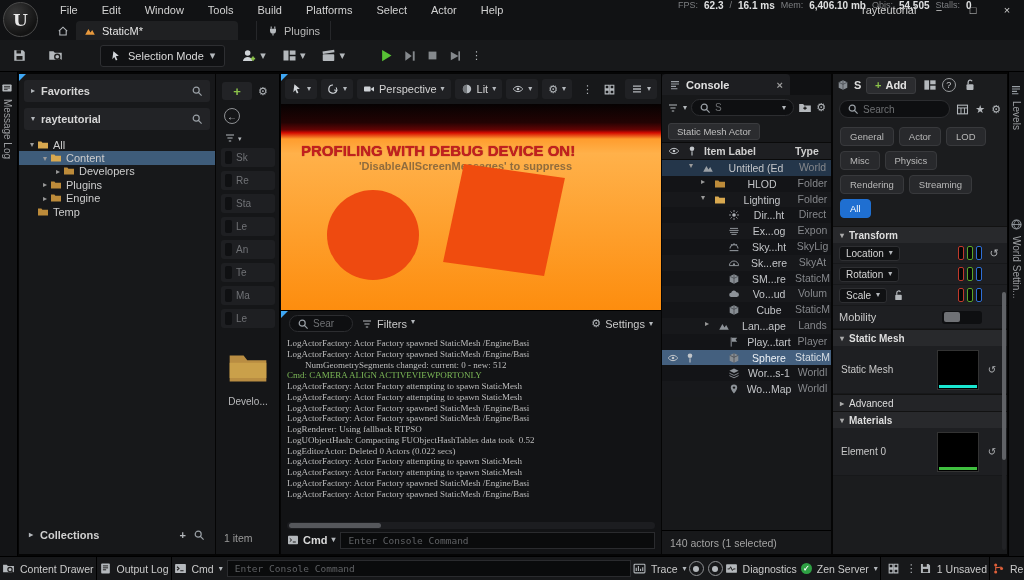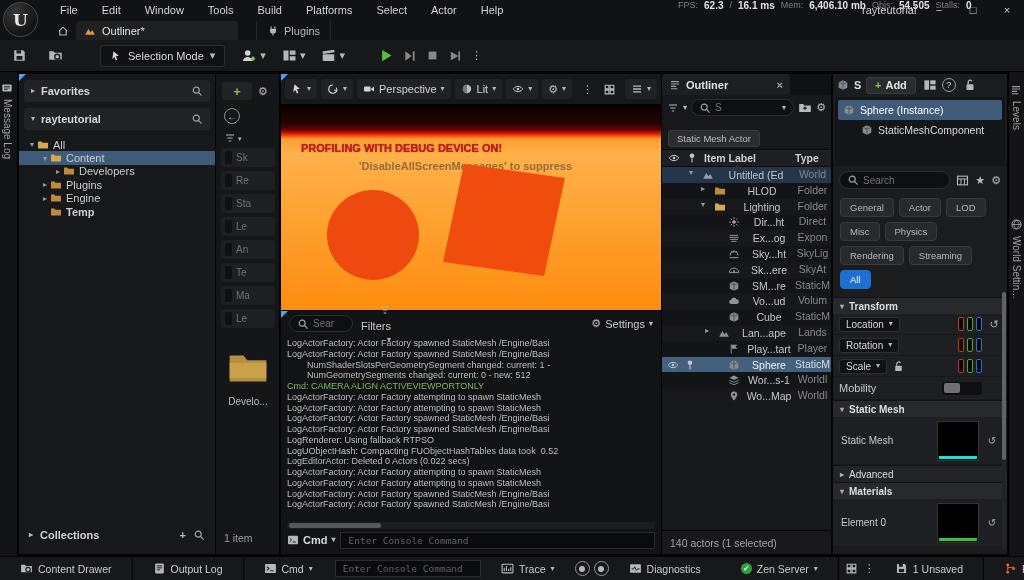--- a/index.html
+++ b/index.html
@@ -58,49 +58,49 @@
   .cc-item .notch { width:7px; height:13px; background:#0f1012; border-radius:2px; flex:none; }
   #cc-folder { margin:18px 0 0 8px; width:48px; text-align:center; }
   #cc-folder .cap { color:#b9babc; font-size:10px; margin-top:4px; }
   #cc-count { position:absolute; left:8px; bottom:10px; color:#9a9a9a; font-size:10.5px; }
   
   #center { position:absolute; left:281px; top:74px; width:380px; height:480px; display:flex; flex-direction:column; background:#141517; }
   #vp-toolbar { height:30px; background:#17181a; display:flex; align-items:center; gap:4px; padding:0 4px; position:relative; }
   .vp-btn { height:20px; background:#202124; border-radius:3px; display:flex; align-items:center; gap:4px; padding:0 6px; color:#d4d4d4; }
   .vp-corner { position:absolute; left:0; top:0; width:0; height:0; border-top:7px solid #3fa7f4; border-right:7px solid transparent; z-index:3; }
   #scene { position:relative; height:206px; overflow:hidden; background:linear-gradient(#060202 0%, #230303 9%, #620404 12.5%, #d40b00 14%, #ff9d2e 17%, #ffb14a 24%, #fd8d0e 100%); }
-  #vp-warn1 { position:absolute; left:20px; top:38px; color:#c41f1f; font-weight:bold; font-size:11px; text-shadow:0 0 1px #7a1010; }
+  #vp-warn1 { position:absolute; left:20px; top:38px; color:#c41f1f; font-weight:bold; font-size:15px; text-shadow:0 0 1px #7a1010; }
   #vp-warn2 { position:absolute; left:78px; top:56px; color:rgba(125,96,60,.85); font-weight:bold; font-size:11px; }
   #vp-sphere { position:absolute; left:46px; top:86px; width:92px; height:90px; border-radius:50%; background:#ee4a10; }
   #vp-cube { position:absolute; left:172px; top:66px; width:102px; height:100px; background:#f04c0e; transform:rotate(8deg) skewX(-4deg); }
   #logpanel { flex:1; background:#121315; display:flex; flex-direction:column; position:relative; border-top:1px solid #000; }
   #log-head { height:25px; display:flex; align-items:center; gap:8px; padding:0 8px; }
   .search-pill { height:17px; background:#0e0f11; border:1px solid #2c2d30; border-radius:9px; display:flex; align-items:center; gap:4px; padding:0 7px; }
   .search-pill input { background:transparent; color:#8a8c8f; font-size:10px; width:100%; }
   .search-pill input::placeholder { color:#6f7174; }
   #log-search { width:64px; }
-  #log-filters { display:flex; align-items:flex-end; gap:4px; color:#c9c9c9;flex-direction:column; }
+  #log-filters { display:flex; align-items:flex-start; gap:4px; color:#c9c9c9; }
   #log-settings { margin-left:auto; display:flex; align-items:center; gap:4px; color:#c9c9c9; }
-  #log-lines { flex:1; overflow:hidden; padding:2px 0 0 6px; font-family:Liberation Sans, sans-serif; font-size:9px; line-height:10.75px; color:#bdbdbd; }
+  #log-lines { flex:1; overflow:hidden; padding:2px 0 0 6px; font-family:Liberation Serif, serif; font-size:9px; line-height:10.75px; color:#bdbdbd; }
   .log-line { white-space:pre; }
   .log-line.cmd { color:#7cb857; }
   #log-hscroll { height:7px; margin:1px 6px; background:#1c1d20; border-radius:4px; position:relative; }
   #log-hthumb { position:absolute; left:2px; top:1px; width:92px; height:5px; background:#55575b; border-radius:3px; }
   #log-cmdrow { height:24px; display:flex; align-items:center; gap:5px; padding:0 6px 4px 6px; }
   #log-cmdrow .cmdlbl { color:#dadada; font-weight:bold; display:flex; align-items:center; gap:4px; }
   .console-input { flex:1; height:17px; background:#0a0b0c; border:1px solid #2a2b2e; color:#9a9a9a; font-family:"DejaVu Sans Mono", monospace; font-size:9.5px; padding:0 7px; }
   .console-input::placeholder { color:#5f6164; }
   
   #outliner { position:absolute; left:662px; top:74px; width:169px; height:480px; background:#17181a; display:flex; flex-direction:column; }
   #ol-tabrow { height:21px; background:#101113; display:flex; }
   #ol-tab { width:128px; background:#1d1e21; border-radius:4px 4px 0 0; display:flex; align-items:center; gap:5px; padding:0 7px; color:#e0e0e0; font-weight:bold; }
   #ol-tab .x { margin-left:auto; color:#9c9c9c; }
   #ol-filterrow { height:25px; display:flex; align-items:center; gap:4px; padding:0 5px; }
   #ol-search { flex:1; min-width:0; border-radius:9px; }
-  #ol-chiprow { height:22px; display:flex; align-items:center; padding:0 6px;margin-top:7px; }
+  #ol-chiprow { height:22px; display:flex; align-items:center; padding:0 6px; }
   #ol-chip { background:#2b2c2f; border:1px solid #3a3b3e; border-radius:3px; color:#bfbfbf; font-size:9.5px; padding:2px 8px; }
   #ol-colhead { height:18px; background:#1e1f22; border-top:1px solid #0a0a0a; border-bottom:1px solid #0a0a0a; position:relative; color:#cfcfcf; font-weight:bold; font-size:10.5px; }
   #ol-colhead .ci { position:absolute; top:2px; }
   #ol-rows { flex:1; overflow:hidden; }
   .olrow { position:relative; height:15.8px; font-size:10.5px; color:#c3c5c8; }
   .olrow:nth-child(odd) { background:#17181b; } .olrow:nth-child(even) { background:#131417; }
   .olrow.hl { background:#24364a; }
   .olrow.sel { background:#44607f; color:#eef2f6; }
   .olrow .arrow { position:absolute; top:1px; font-size:8px; color:#9a9a9a; }
   .olrow .oic { position:absolute; top:2px; }
@@ -135,21 +135,21 @@
   .rst { width:14px; text-align:center; color:#aeb0b3; }
   #mob-toggle { margin-left:auto; width:40px; height:13px; background:#0e0f11; border-radius:3px; position:relative; }
   #mob-toggle .knob { position:absolute; left:2px; top:1.5px; width:16px; height:10px; background:#6f7175; border-radius:2px; }
   .thumb-row { height:48px; background:#1e1f22; border-bottom:1px solid #17181a; display:flex; align-items:center; padding:0 8px; gap:6px; color:#c9c9c9; font-size:10px; }
   .thumb { width:42px; height:40px; background:#000; border:1px solid #333; margin-left:auto; position:relative; }
   .thumb .ul { position:absolute; left:1px; right:1px; bottom:1px; height:3px; }
   #dt-scroll { position:absolute; right:1px; top:218px; width:4px; height:258px; background:#222326; border-radius:2px; }
   #dt-scroll .th { position:absolute; top:0; width:4px; height:168px; background:#606266; border-radius:2px; }
   
   #statusbar { position:absolute; left:0; top:556px; width:1024px; height:24px; background:#17181a; border-top:1px solid #000; display:flex; align-items:center; font-size:10.5px; color:#cbcbcb; }
-  .sb-item { display:flex; align-items:center; gap:5px; padding:0 20px; height:24px; white-space:nowrap; }
+  .sb-item { display:flex; align-items:center; gap:5px; padding:0 2px; height:24px; white-space:nowrap; }
   .sb-sep { width:1px; height:24px; background:#000; }
   #sb-console { width:228px; margin-left:2px; }
   #sb-right { margin-left:auto; display:flex; align-items:center; height:24px; }
   .dotbtn { width:15px; height:15px; border:1px solid #8e9093; border-radius:50%; display:flex; align-items:center; justify-content:center; }
   .dotbtn .d { width:6px; height:6px; background:#b4b8bc; border-radius:50%; }
   #zen-dot { width:11px; height:11px; background:#2ea043; border-radius:50%; display:flex; align-items:center; justify-content:center; color:#fff; font-size:8px; font-weight:bold; }
   #sb-rev { overflow:hidden; width:34px; }
 </style>
 </head>
 <body>
@@ -196,21 +196,21 @@
             <path d="M1.8 6.2L6 2.2l4.2 4M2.8 5.4V10h6.4V5.4" fill="none" stroke="#b4b8bc" stroke-width="1.1"></path>
           </svg>
         </span>
       </div>
     <div id="level-tab">
       <span class="icn">
           <svg viewBox="0 0 12 12" width="12" height="12">
             <path d="M1.2 9.8L4.4 4l2.1 3.4L8.2 5l2.6 4.8z" fill="#e8993d"></path>
           </svg>
         </span>
-      <span>Outliner*</span>
+      <span>StaticM*</span>
     </div>
     <div id="plugins-tab">
       <span class="icn">
           <svg viewBox="0 0 12 12" width="12" height="12">
             <path d="M4.2 1.4v2.4M7.8 1.4v2.4" stroke="#b4b8bc" stroke-width="1.1"></path>
             <path d="M3 3.8h6v2a3 3 0 01-6 0z" fill="#b4b8bc"></path>
             <path d="M6 8.8v1.8" stroke="#b4b8bc" stroke-width="1.1"></path>
           </svg>
         </span>
       <span>Plugins</span>
@@ -374,21 +374,21 @@
         </div>
         <div class="tree-row" style="padding-left: 21px;">
           <span class="tree-arrow">▸</span>
           <span class="icn">
             <svg viewBox="0 0 12 12" width="12" height="12">
               <path d="M1 2.6h3.4l1 1.2H11v5.6H1z" fill="#bd8b3a"></path>
             </svg>
           </span>
           <span style="margin-left: 4px;">Engine</span>
         </div>
-        <div class="tree-row" style="padding-left: 21px; font-weight: bold;">
+        <div class="tree-row" style="padding-left: 8px;">
           <span class="tree-arrow"></span>
           <span class="icn">
             <svg viewBox="0 0 12 12" width="12" height="12">
               <path d="M1 2.6h3.4l1 1.2H11v5.6H1z" fill="#bd8b3a"></path>
             </svg>
           </span>
           <span style="margin-left: 4px;">Temp</span>
         </div>
       </div>
     <div id="collections">
@@ -562,21 +562,20 @@
         </div>
         <div id="log-settings">
           <span class="glyph">⚙</span>
           <span>Settings</span>
           <span class="glyph" style="font-size:8px;">▾</span>
         </div>
       </div>
       <div id="log-lines">
           <div class="log-line">LogActorFactory: Actor Factory spawned StaticMesh /Engine/Basi</div>
           <div class="log-line">LogActorFactory: Actor Factory spawned StaticMesh /Engine/Basi</div>
-          <div class="log-line">        NumShaderSlotsPerGeometrySegment changed: current: 1 -</div>
           <div class="log-line">        NumGeometrySegments changed: current: 0 - new: 512</div>
           <div class="log-line cmd">Cmd: CAMERA ALIGN ACTIVEVIEWPORTONLY</div>
           <div class="log-line">LogActorFactory: Actor Factory attempting to spawn StaticMesh</div>
           <div class="log-line">LogActorFactory: Actor Factory attempting to spawn StaticMesh</div>
           <div class="log-line">LogActorFactory: Actor Factory spawned StaticMesh /Engine/Basi</div>
           <div class="log-line">LogActorFactory: Actor Factory spawned StaticMesh /Engine/Basi</div>
           <div class="log-line">LogRenderer: Using fallback RTPSO</div>
           <div class="log-line">LogUObjectHash: Compacting FUObjectHashTables data took  0.52</div>
           <div class="log-line">LogEditorActor: Deleted 0 Actors (0.022 secs)</div>
           <div class="log-line">LogActorFactory: Actor Factory attempting to spawn StaticMesh</div>
@@ -604,21 +603,21 @@
   </div>
 
   <div id="outliner">
     <div id="ol-tabrow">
       <div id="ol-tab">
         <span class="icn">
             <svg viewBox="0 0 12 12" width="12" height="12">
               <path d="M2 2.6h8M2 5h8M2 7.4h5M2 9.8h6.4" stroke="#9aa0a6" stroke-width="1.1"></path>
             </svg>
           </span>
-        <span>Outliner</span>
+        <span>Console</span>
         <span class="x">×</span>
       </div>
     </div>
     <div id="ol-filterrow">
       <span class="icn">
           <svg viewBox="0 0 12 12" width="12" height="12">
             <path d="M2 3h8M3.4 6h5.2M4.8 9h2.4" stroke="#b4b8bc" stroke-width="1.2"></path>
           </svg>
         </span>
       <span class="glyph" style="font-size:8px;">▾</span>
@@ -811,40 +810,20 @@
             <rect x="6.2" y="6.6" width="4.6" height="3.4" fill="#b4b8bc"></rect>
           </svg>
         </span>
       <span id="dt-qmark">?</span>
       <span class="dt-hicon icn">
           <svg viewBox="0 0 12 12" width="14" height="14">
             <rect x="3" y="5.4" width="6" height="4.8" rx=".8" fill="#b4b8bc"></rect>
             <path d="M4.4 5.4V3.6a1.8 1.8 0 013.4-.8" fill="none" stroke="#b4b8bc" stroke-width="1.1"></path>
           </svg>
         </span>
-    </div>
-    <div id="dt-tree">
-      <div class="dt-node sel">
-        <span class="icn">
-            <svg viewBox="0 0 12 12" width="12" height="12">
-              <path d="M6 1.2l4.3 2.1v5.4L6 10.8 1.7 8.7V3.3z" fill="#878d93"></path>
-              <path d="M6 1.2v9.6M1.7 3.3l4.3 2 4.3-2" fill="none" stroke="#3f4449" stroke-width=".7"></path>
-            </svg>
-          </span>
-        <span>Sphere (Instance)</span>
-      </div>
-      <div class="dt-node child">
-        <span class="icn">
-            <svg viewBox="0 0 12 12" width="12" height="12">
-              <path d="M6 1.2l4.3 2.1v5.4L6 10.8 1.7 8.7V3.3z" fill="#878d93"></path>
-              <path d="M6 1.2v9.6M1.7 3.3l4.3 2 4.3-2" fill="none" stroke="#3f4449" stroke-width=".7"></path>
-            </svg>
-          </span>
-        <span>StaticMeshComponent</span>
-      </div>
     </div>
     <div id="dt-searchrow">
       <div class="search-pill" id="dt-search">
         <span class="icn">
             <svg viewBox="0 0 12 12" width="12" height="12">
               <circle cx="5.2" cy="5.2" r="3" fill="none" stroke="#9aa0a6" stroke-width="1.2"></circle>
               <path d="M7.4 7.4L10.6 10.6" stroke="#9aa0a6" stroke-width="1.2"></path>
             </svg>
           </span>
         <input readonly="" placeholder="Search" style="">

